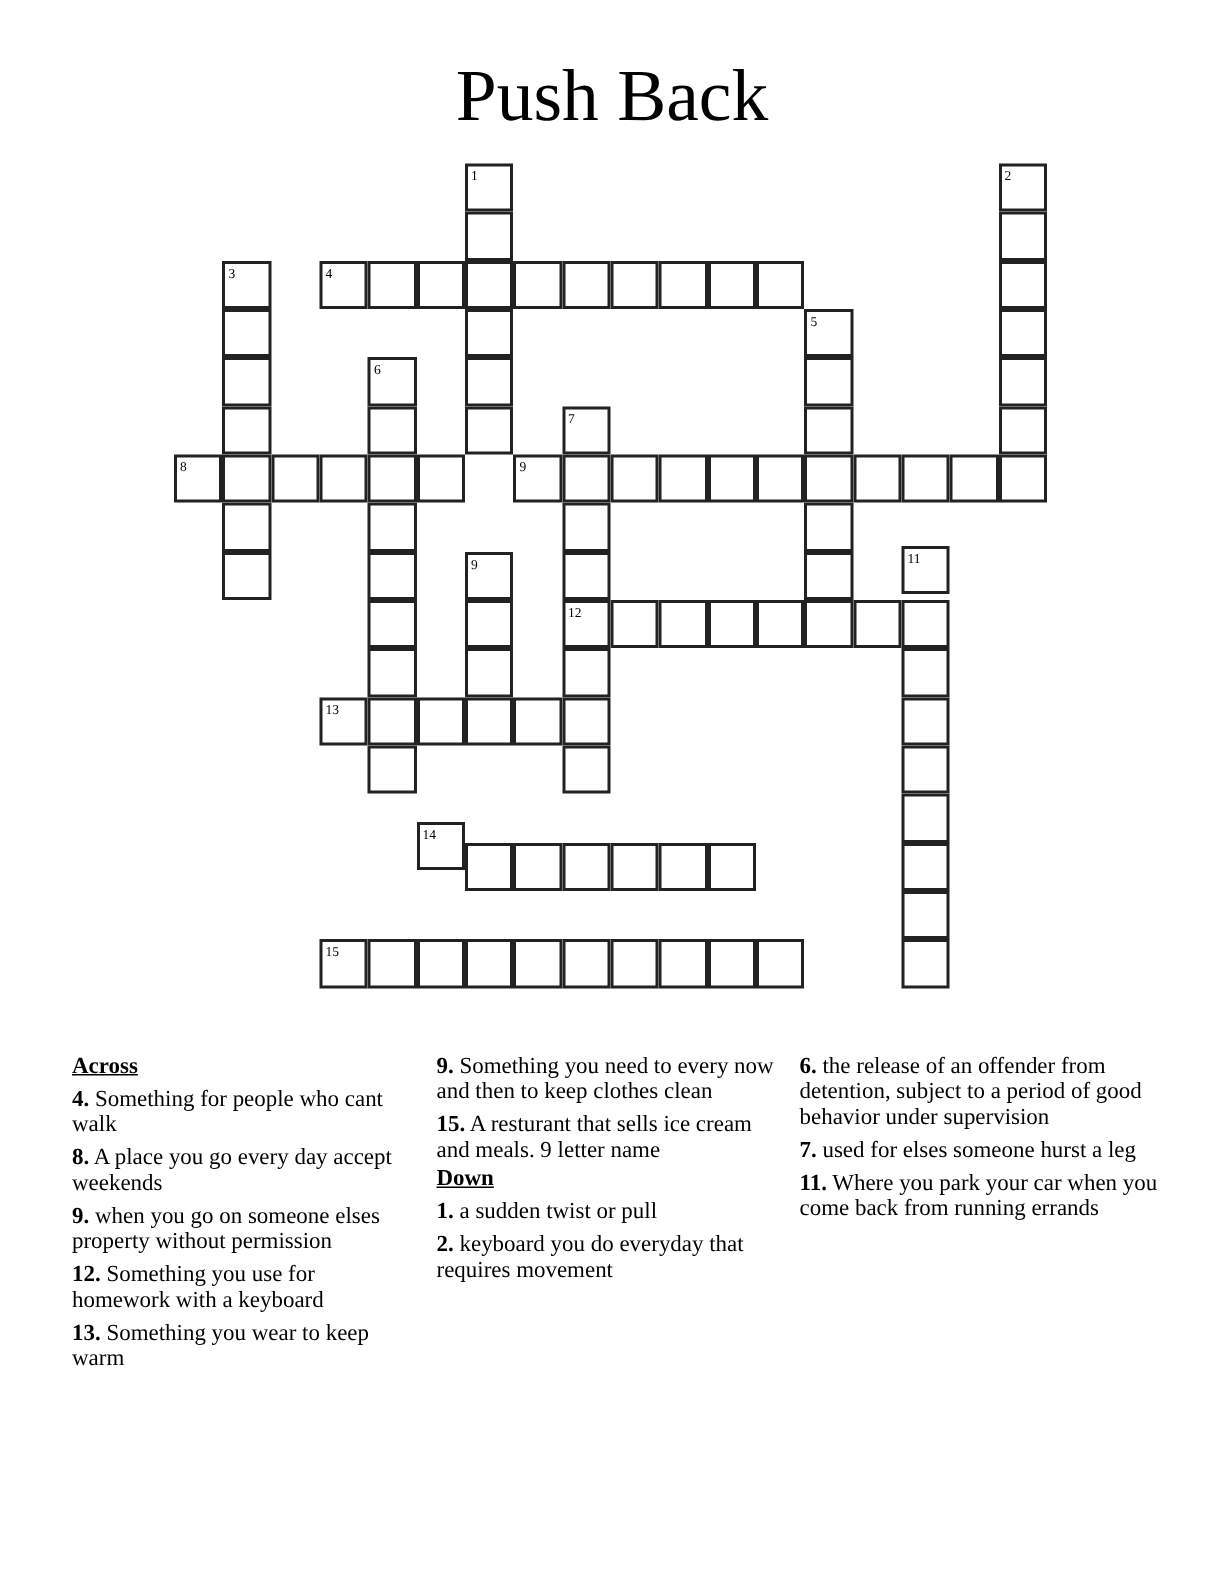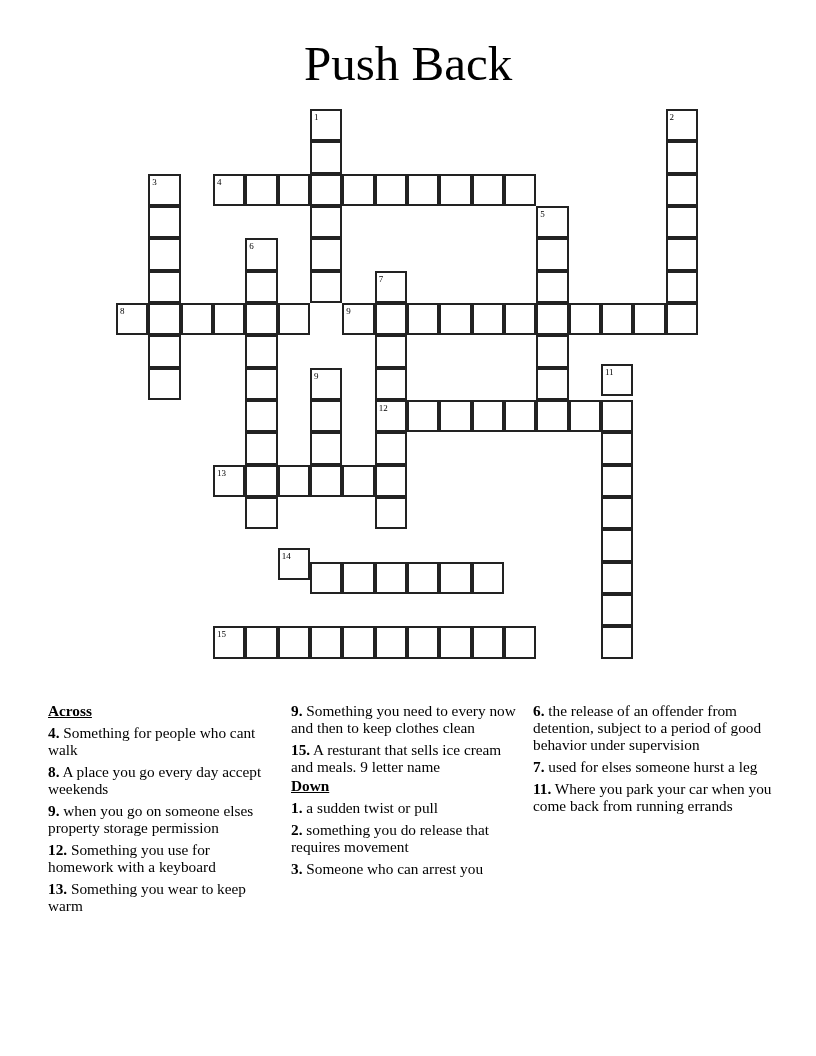--- a/index.html
+++ b/index.html
@@ -154,31 +154,30 @@
     <div class="cell" style="left: 290.97px; top: 517.28px;"></div>
     <div class="cell" style="left: 323.3px; top: 517.28px;"></div>
     <div class="cell" style="left: 355.63px; top: 517.28px;"></div>
     <div class="cell" style="left: 387.96px; top: 517.28px;"></div>
   </div>
 
 <div class="clues col1">
   <span class="heading">Across</span>
   <div class="clue"><b>4.</b> <span>Something for people who cant walk</span></div>
   <div class="clue"><b>8.</b> <span>A place you go every day accept weekends</span></div>
-  <div class="clue"><b>9.</b> <span>when you go on someone elses property storage permission</span></div>
+  <div class="clue"><b>9.</b> <span>when you go on someone elses property without permission</span></div>
   <div class="clue"><b>12.</b> <span>Something you use for homework with a keyboard</span></div>
   <div class="clue"><b>13.</b> <span>Something you wear to keep warm</span></div>
 </div>
 
 <div class="clues col2">
   <div class="clue"><b>9.</b> <span>Something you need to every now and then to keep clothes clean</span></div>
   <div class="clue" style="margin-bottom:2px"><b>15.</b> <span>A resturant that sells ice cream and meals. 9 letter name</span></div>
   <span class="heading">Down</span>
   <div class="clue"><b>1.</b> <span>a sudden twist or pull</span></div>
-  <div class="clue"><b>2.</b> <span>something you do release that requires movement</span></div>
-  <div class="clue"><b>3.</b> <span>Someone who can arrest you</span></div>
+  <div class="clue"><b>2.</b> <span>keyboard you do everyday that requires movement</span></div>
 </div>
 
 <div class="clues col3">
   <div class="clue"><b>6.</b> <span>the release of an offender from detention, subject to a period of good behavior under supervision</span></div>
   <div class="clue"><b>7.</b> <span>used for elses someone hurst a leg</span></div>
   <div class="clue"><b>11.</b> <span>Where you park your car when you come back from running errands</span></div>
 </div>
 
 </body></html>

